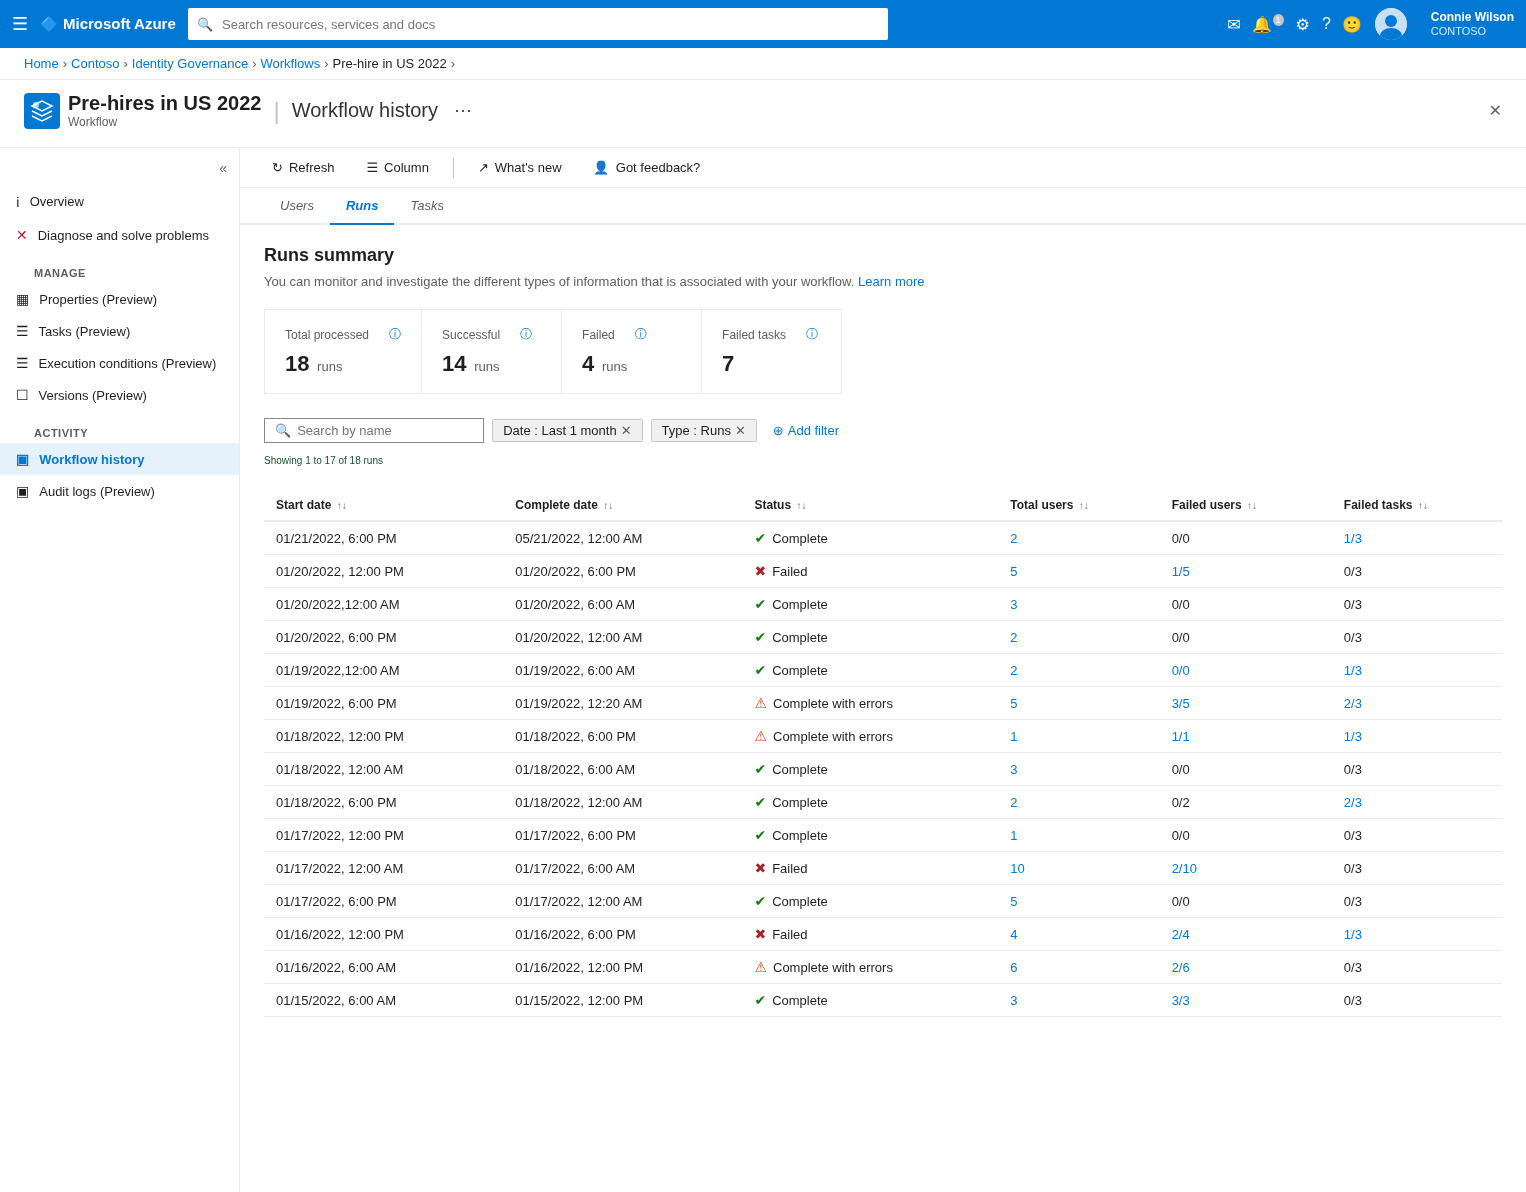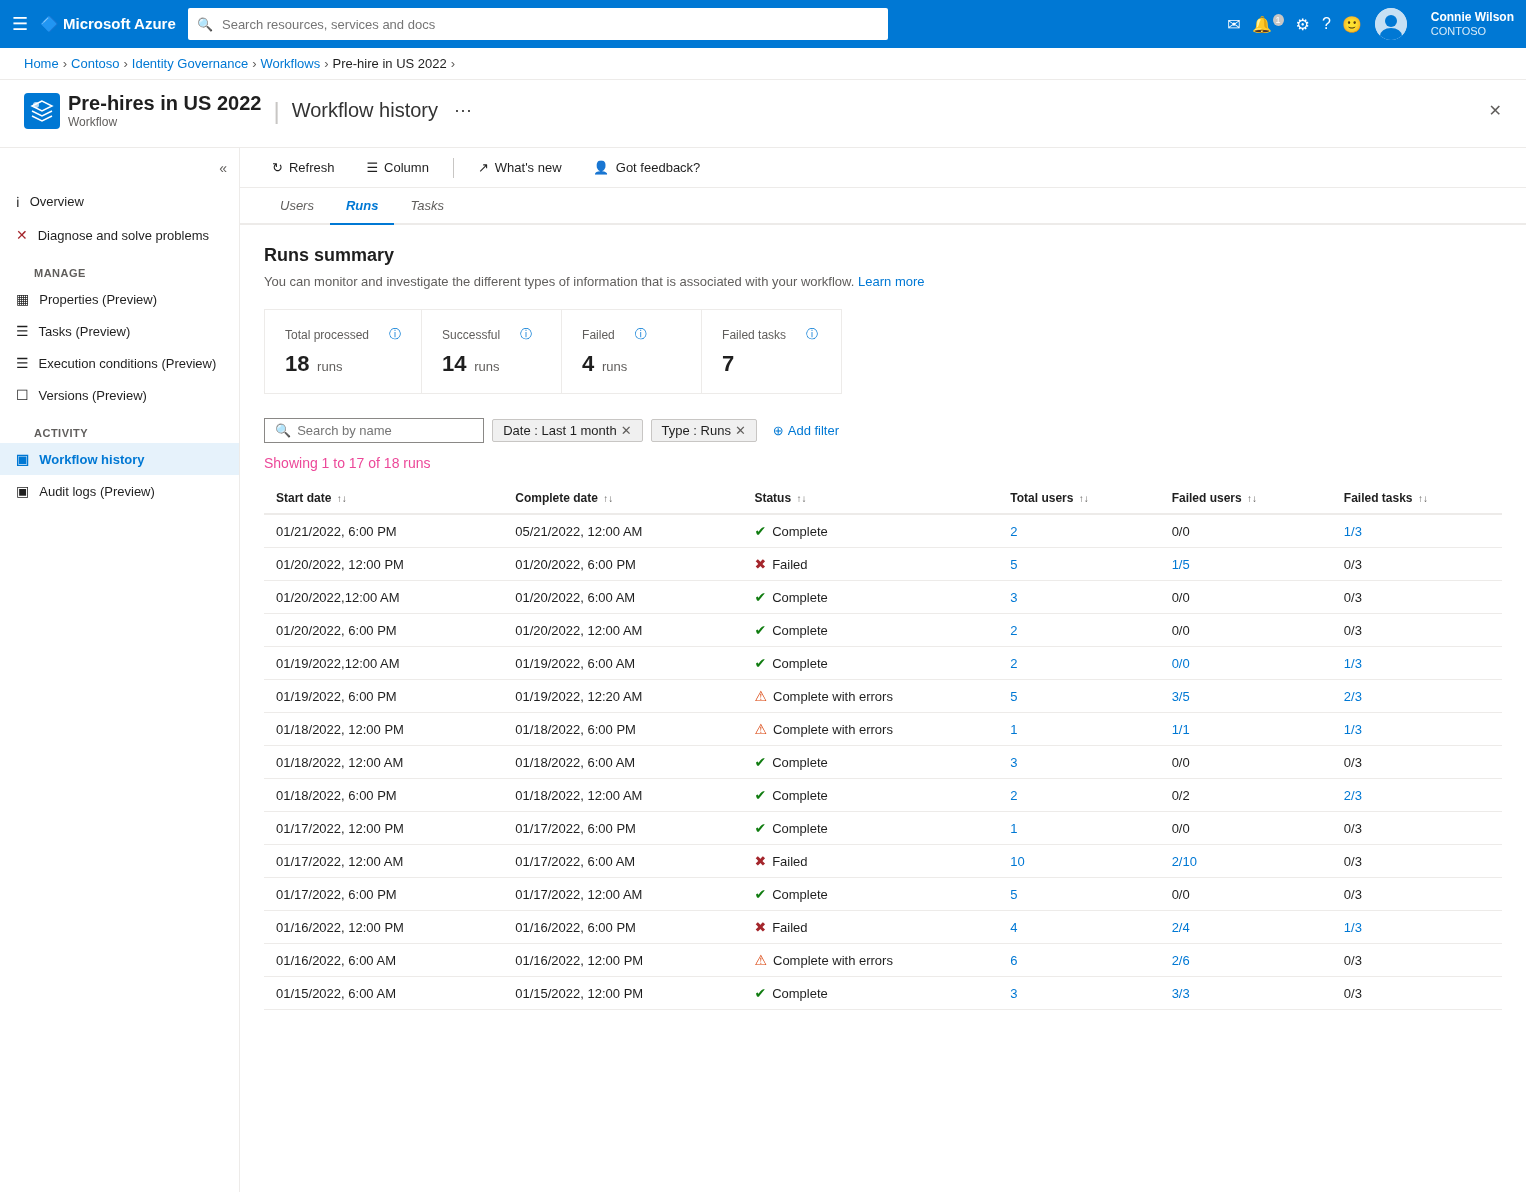--- a/index.html
+++ b/index.html
@@ -134,24 +134,24 @@
     .filter-tag {
       display: flex; align-items: center; background: #f0f0f0; border: 1px solid #c8c6c4;
       padding: 3px 10px; font-size: 13px; gap: 4px; border-radius: 2px;
     }
     .add-filter {
       display: flex; align-items: center; gap: 4px; color: #0078d4; cursor: pointer;
       font-size: 13px; padding: 4px 8px; border: none; background: none;
     }
 
     
-    .record-count { font-size: 14px; color: #ec4899; margin-bottom: 12px; }
-
-    
-    .data-table { width: 100%; border-collapse: collapse; }
+    .record-count { font-size: 10px; color: #14532d; }
+
+    
+    .data-table { width: 100%; border-collapse: collapse; margin-top: 24px; }
     .data-table th {
       text-align: left; font-size: 12px; font-weight: 600; color: #1f1f1f;
       padding: 8px 12px; border-bottom: 2px solid #edebe9; white-space: nowrap;
     }
     .data-table th .sort-icon { color: #605e5c; font-size: 10px; margin-left: 2px; }
     .data-table td {
       padding: 8px 12px; border-bottom: 1px solid #edebe9; font-size: 13px;
       vertical-align: middle;
     }
     .status-cell { display: flex; align-items: center; gap: 6px; }

